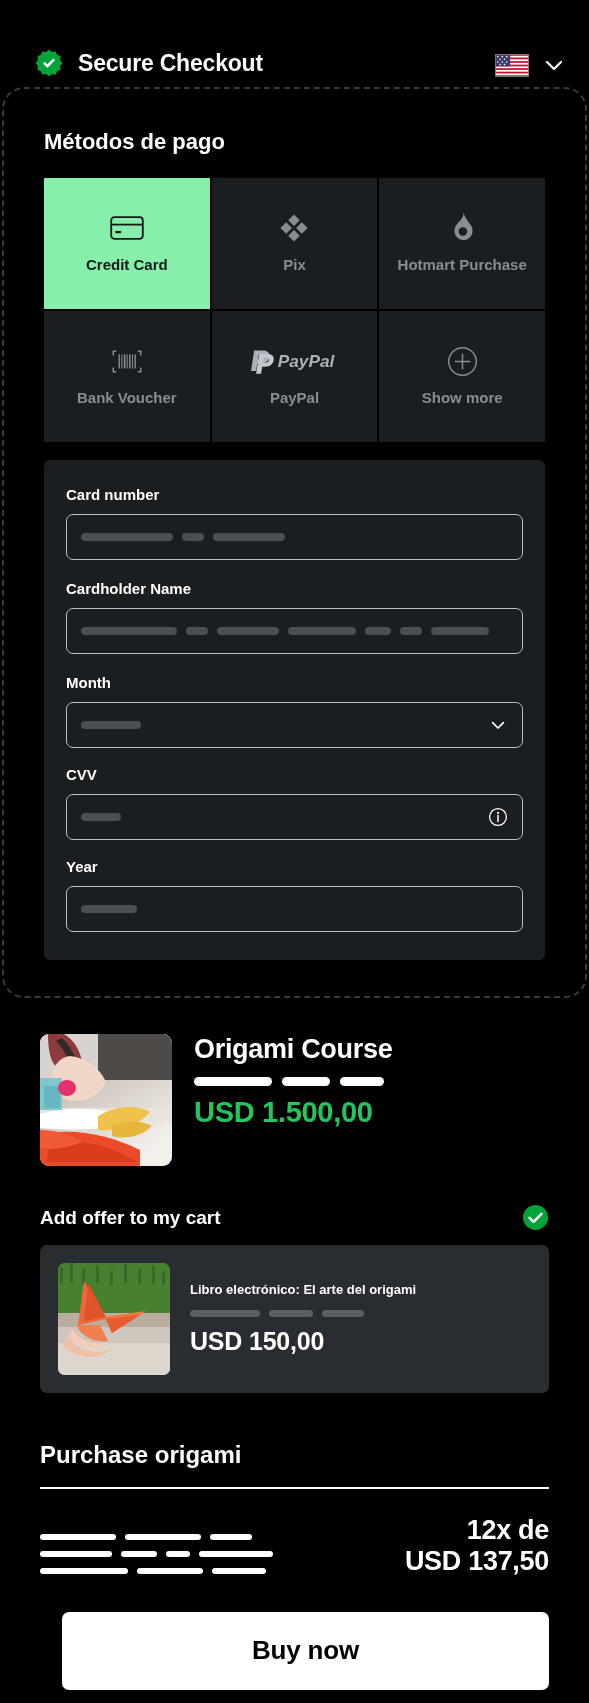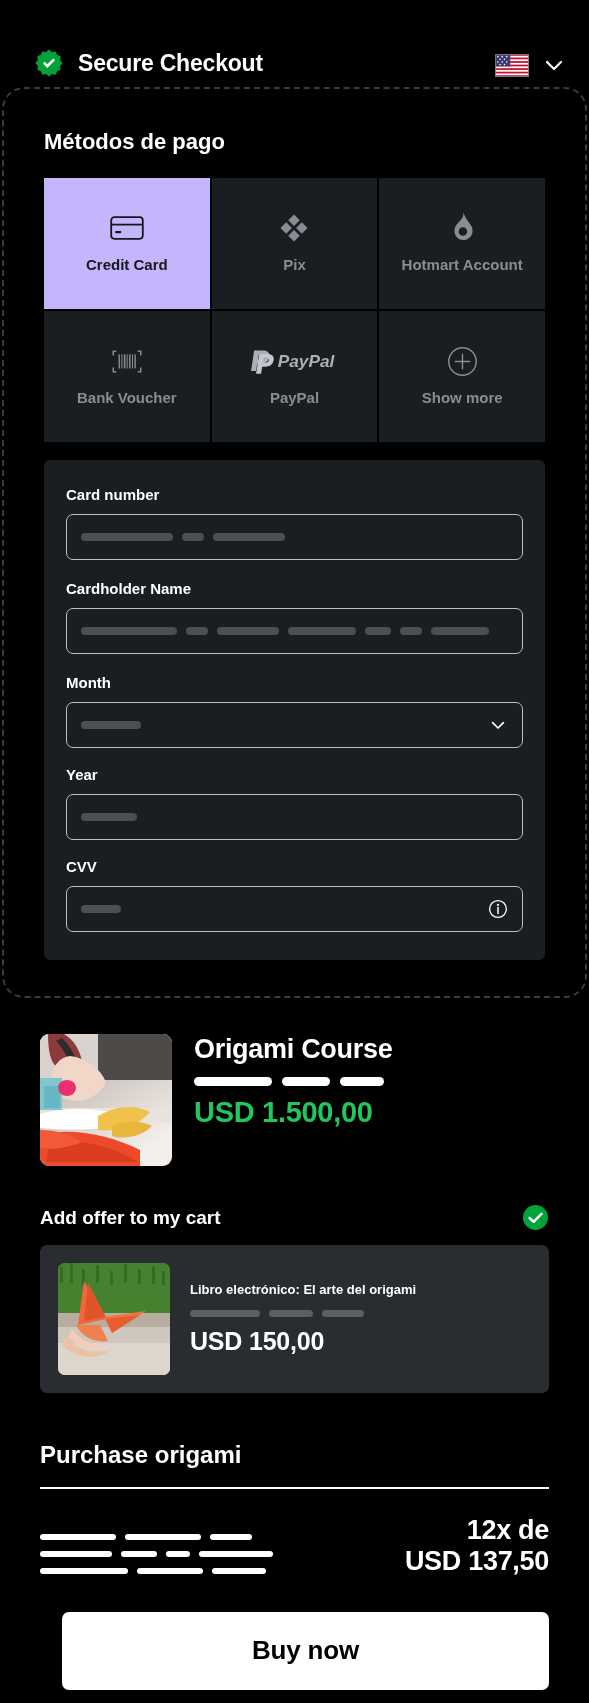--- a/index.html
+++ b/index.html
@@ -79,21 +79,21 @@
     height: 131px;
     display: flex;
     flex-direction: column;
     align-items: center;
     justify-content: center;
     gap: 12px;
     cursor: pointer;
     padding: 4px;
   }
   .method-tile.selected {
-    background: #c4b5fd;
+    background: #86efac;
   }
   .method-label {
     color: #868d94;
     font-size: 15px;
     font-weight: bold;
     text-align: center;
     line-height: 1.25;
   }
   .method-tile.selected .method-label { color: #15181b; }
   .method-icon { height: 32px; display: flex; align-items: center; justify-content: center; }
@@ -344,21 +344,21 @@
         <span class="method-label">Pix</span>
       </div>
 
       <div class="method-tile">
         <span class="method-icon">
           <svg viewBox="0 0 28 34" width="28" height="33" aria-hidden="true">
             <path fill="#868d94" d="M15.4 0.6c.4 3.6-1.1 5.9-3.1 8.1-2.6 2.9-5.9 5.5-6.1 10.4-.2 5.2 3.7 9.6 8.9 9.8 5.2.2 9.6-3.9 9.8-9.1.2-4.9-2.9-7.7-5.1-10.8-1.7-2.4-3.3-5-4.4-8.4z"></path>
             <circle cx="14.9" cy="20" r="4.4" fill="#1b1e21"></circle>
           </svg>
         </span>
-        <span class="method-label">Hotmart Account</span>
+        <span class="method-label">Hotmart Purchase</span>
       </div>
 
       <div class="method-tile">
         <span class="method-icon">
           <svg viewBox="0 0 34 28" width="32" height="27" aria-hidden="true">
             <g stroke="#868d94" stroke-width="1.6" fill="none" stroke-linecap="round">
               <path d="M5 3.2H2.4v4M29 3.2h2.6v4M5 24.8H2.4v-4M29 24.8h2.6v-4"></path>
             </g>
             <g fill="#868d94">
               <rect x="8" y="6.4" width="1.5" height="15"></rect>
@@ -433,37 +433,37 @@
             <span class="skel" style="width:60px"></span>
             <span class="inline-icon">
               <svg viewBox="0 0 20 20" width="20" height="20" aria-hidden="true">
                 <path d="M4.6 7.6L10 13l5.4-5.4" fill="none" stroke="#ffffff" stroke-width="1.7" stroke-linecap="round" stroke-linejoin="round"></path>
               </svg>
             </span>
           </div>
         </div>
 
         <div>
-          <div class="field-label">Year</div>
-          <div class="input-box">
-            <span class="skel" style="width:56px"></span>
-          </div>
-        </div>
-
-        <div>
           <div class="field-label">CVV</div>
           <div class="input-box with-icon">
             <span class="skel" style="width:40px"></span>
             <span class="inline-icon">
               <svg viewBox="0 0 20 20" width="20" height="20" aria-hidden="true">
                 <circle cx="10" cy="10" r="8.4" fill="none" stroke="#ffffff" stroke-width="1.3"></circle>
                 <circle cx="10" cy="5.9" r="1.05" fill="#ffffff"></circle>
                 <path d="M10 8.6v6" stroke="#ffffff" stroke-width="1.5" stroke-linecap="round"></path>
               </svg>
             </span>
+          </div>
+        </div>
+
+        <div>
+          <div class="field-label">Year</div>
+          <div class="input-box">
+            <span class="skel" style="width:56px"></span>
           </div>
         </div>
       </div>
     </div>
   </div>
 
   <div class="product">
     <div class="thumb">
       <svg viewBox="0 0 132 132" preserveAspectRatio="xMidYMid slice" aria-hidden="true">
         <defs>

